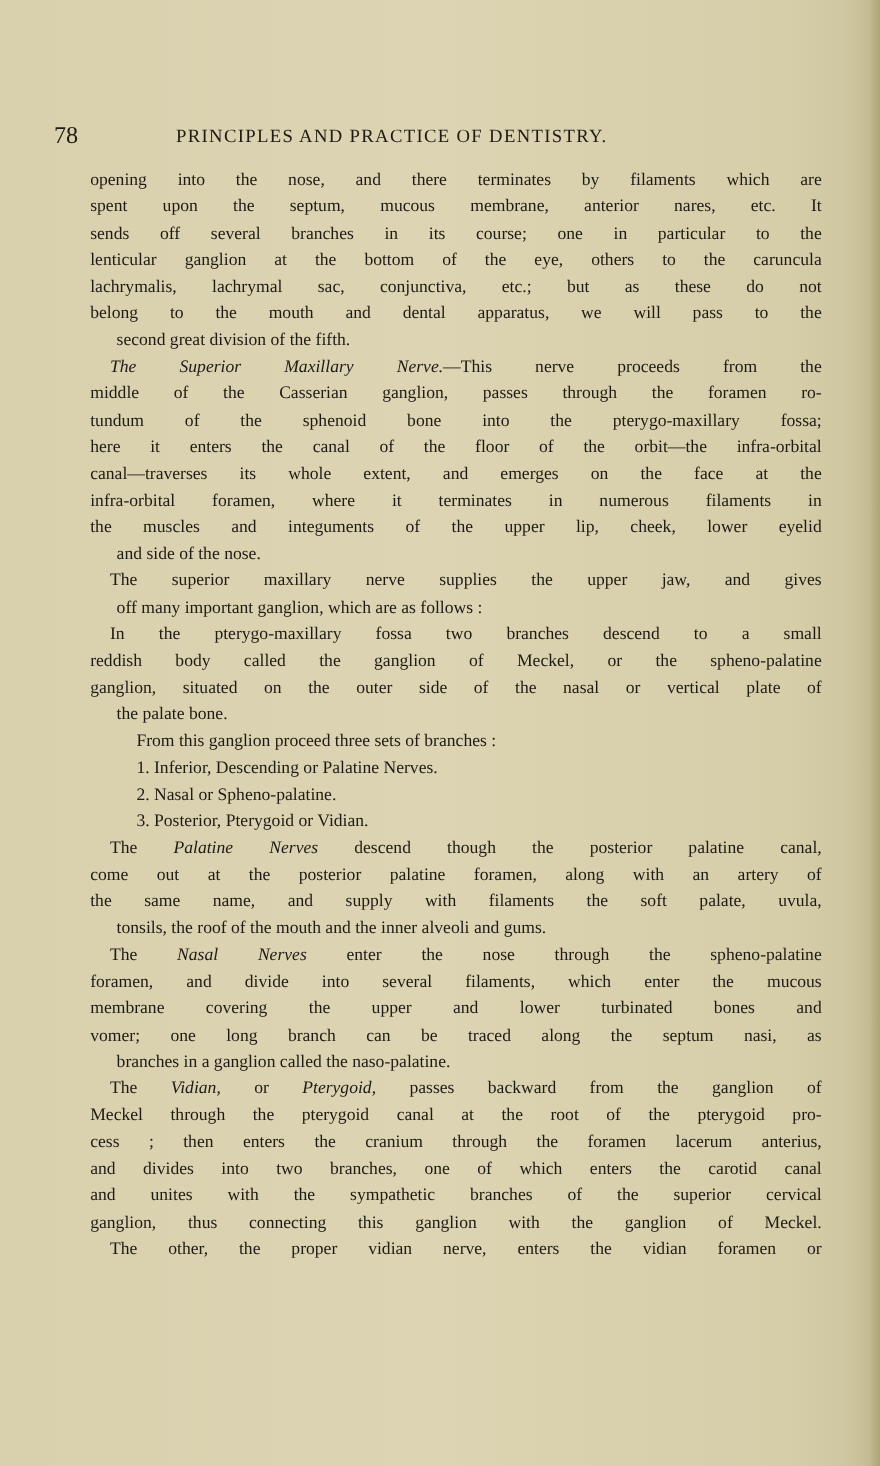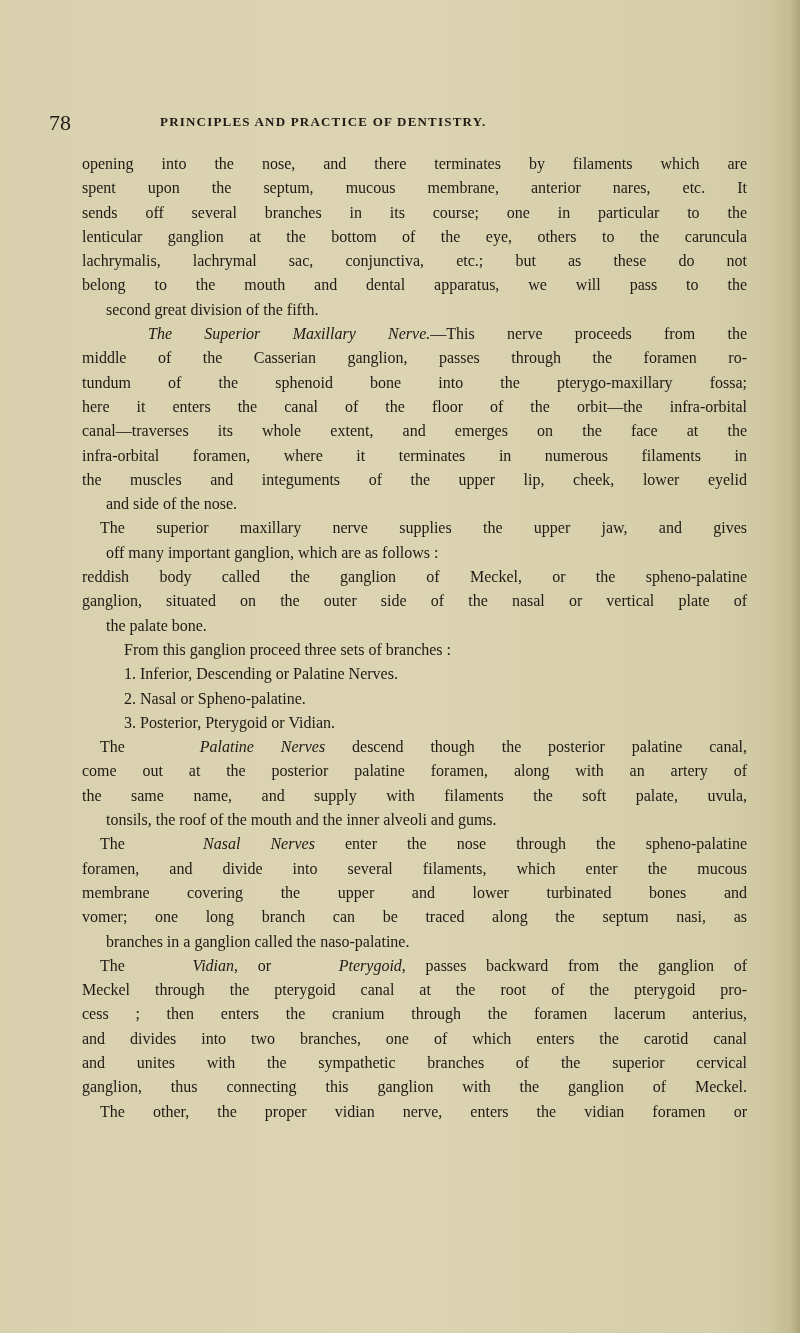--- a/index.html
+++ b/index.html
@@ -42,23 +42,23 @@
       position: absolute;
       left: 0;
       top: 0;
       font-size: 22px;
       letter-spacing: 0;
     }
     .running-title {
       position: absolute;
       left: 111px;
       top: 4px;
-      font-size: 13px;
+      font-size: 17px;
       letter-spacing: 1.2px;
-      font-weight: bold;
+      font-weight: normal;
       text-align: center;
     }
     .body-text {
       position: absolute;
       left: 82px;
       top: 152px;
       width: 665px;
       font-size: 16px;
       line-height: 24.3px;
     }
@@ -74,21 +74,20 @@
       margin-left: 24px;
     }
     .line.indent {
       padding-left: 18px;
     }
     .line.indent-list {
       padding-left: 18px;
     }
     em {
       font-style: italic;
-      margin-left: 48px;
     }
   </style>
 </head>
 <body>
 
 <div class="page">
   <div class="edge-shadow"></div>
 
   <div class="running-head">
     <span class="page-number">78</span>
@@ -109,20 +108,21 @@
     <span class="line"><span>tundum of the sphenoid bone into the pterygo-maxillary fossa;</span></span>
     <span class="line"><span>here it enters the canal of the floor of the orbit—the infra-orbital</span></span>
     <span class="line"><span>canal—traverses its whole extent, and emerges on the face at the</span></span>
     <span class="line"><span>infra-orbital foramen, where it terminates in numerous filaments in</span></span>
     <span class="line"><span>the muscles and integuments of the upper lip, cheek, lower eyelid</span></span>
     <span class="line last"><span>and side of the nose.</span></span>
 
     <span class="line indent"><span>The superior maxillary nerve supplies the upper jaw, and gives</span></span>
     <span class="line last"><span>off many important ganglion, which are as follows :</span></span>
 
+    <span class="line indent"><span>In the pterygo-maxillary fossa two branches descend to a small</span></span>
     <span class="line"><span>reddish body called the ganglion of Meckel, or the spheno-palatine</span></span>
     <span class="line"><span>ganglion, situated on the outer side of the nasal or vertical plate of</span></span>
     <span class="line last"><span>the palate bone.</span></span>
 
     <span class="line indent last"><span>From this ganglion proceed three sets of branches :</span></span>
     <span class="line indent-list last"><span>1. Inferior, Descending or Palatine Nerves.</span></span>
     <span class="line indent-list last"><span>2. Nasal or Spheno-palatine.</span></span>
     <span class="line indent-list last"><span>3. Posterior, Pterygoid or Vidian.</span></span>
 
     <span class="line indent"><span>The </span><em>Palatine Nerves</em><span> descend though the posterior palatine canal,</span></span>

